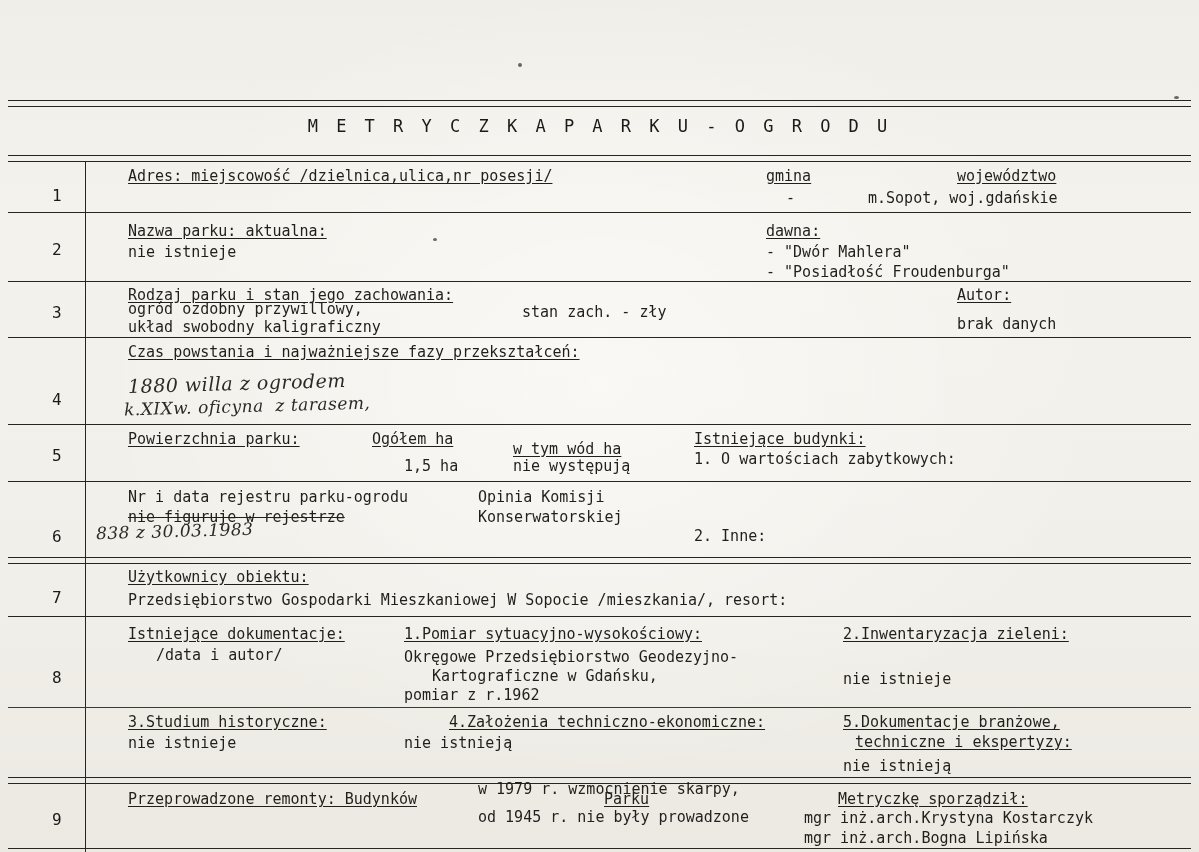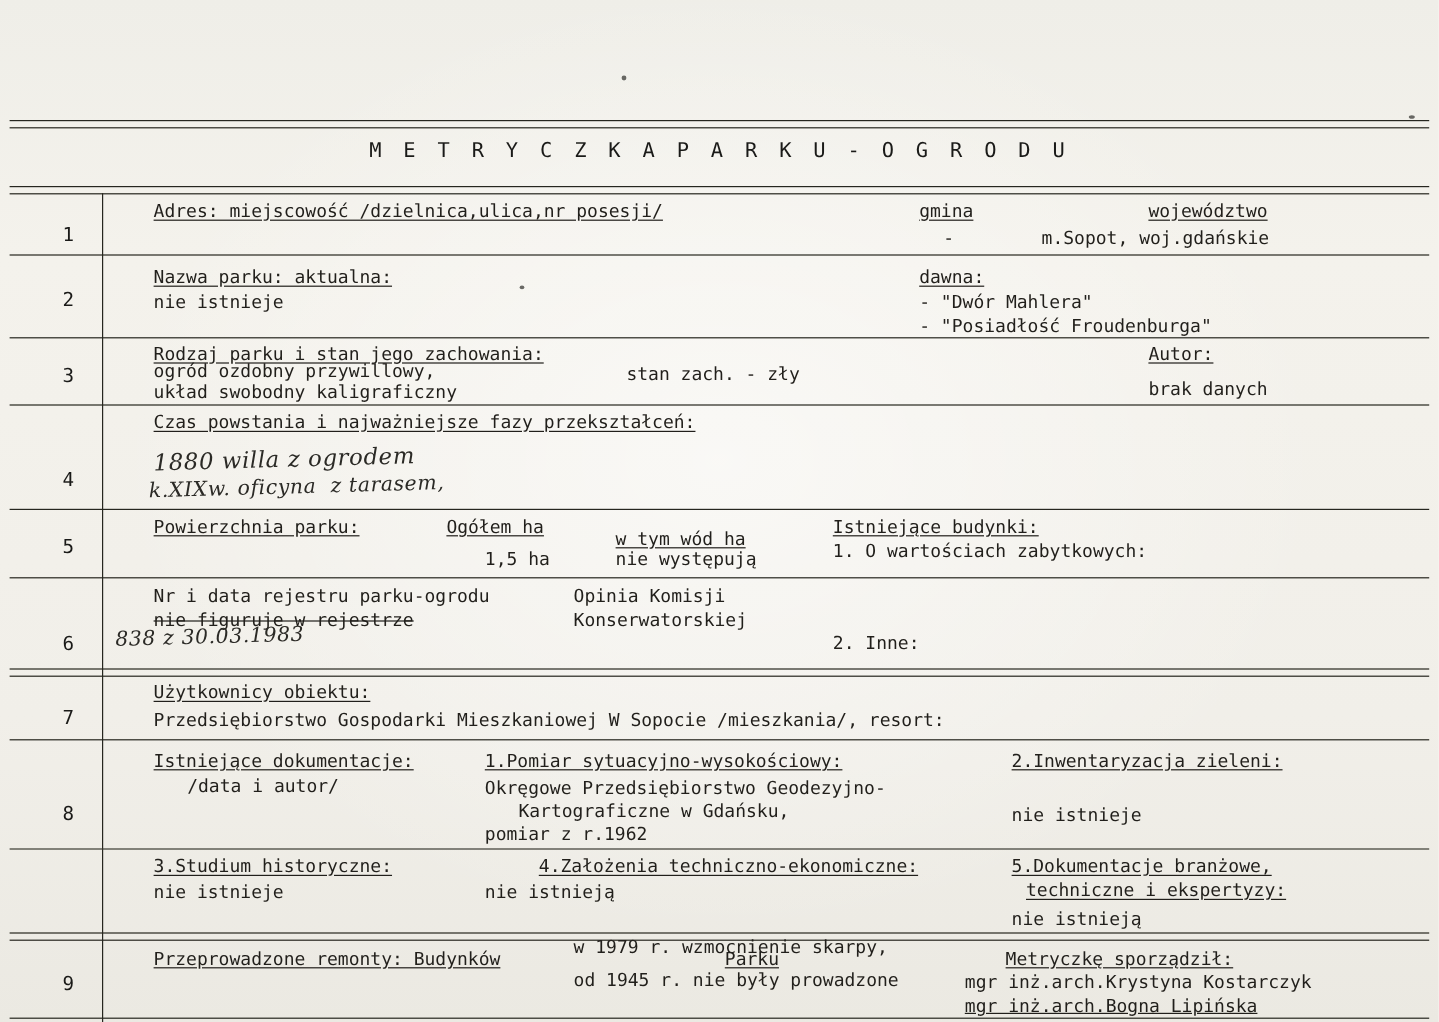--- a/index.html
+++ b/index.html
@@ -203,16 +203,16 @@
   <div class="hline" style="top:777px;"></div>
   <div class="hline" style="top:783px;"></div>
 
   <div class="rownum" style="top:810px;">9</div>
   <div class="cell u" style="left:128px;top:790px;">Przeprowadzone remonty: Budynków</div>
   <div class="cell u" style="left:604px;top:790px;">Parku</div>
   <div class="cell" style="left:478px;top:808px;">od 1945 r. nie były prowadzone</div>
   <div class="cell" style="left:478px;top:780px;">w 1979 r. wzmocnienie skarpy,</div>
   <div class="cell u" style="left:838px;top:790px;">Metryczkę sporządził:</div>
   <div class="cell" style="left:804px;top:809px;">mgr inż.arch.Krystyna Kostarczyk</div>
-  <div class="cell" style="left:804px;top:829px;text-decoration:underline;">mgr inż.arch.Bogna Lipińska</div>
+  <div class="cell" style="left:804px;top:829px;">mgr inż.arch.Bogna Lipińska</div>
 
   <div class="hline" style="top:848px;"></div>
 </div>
 
 </body></html>

